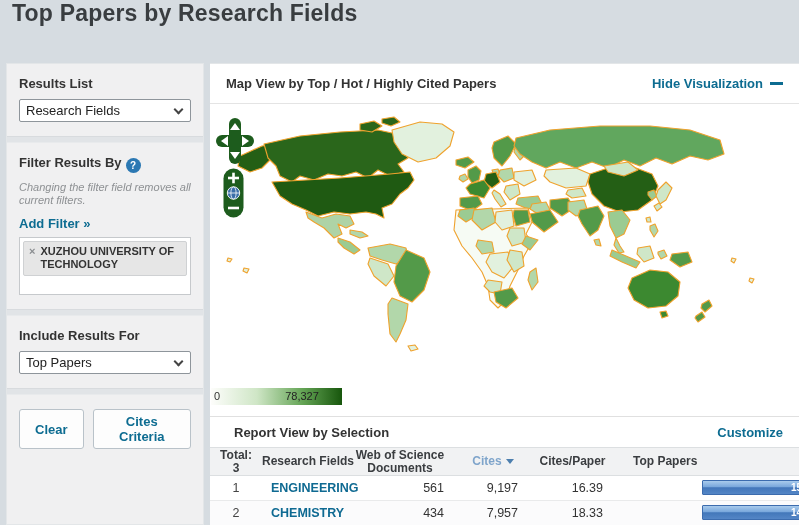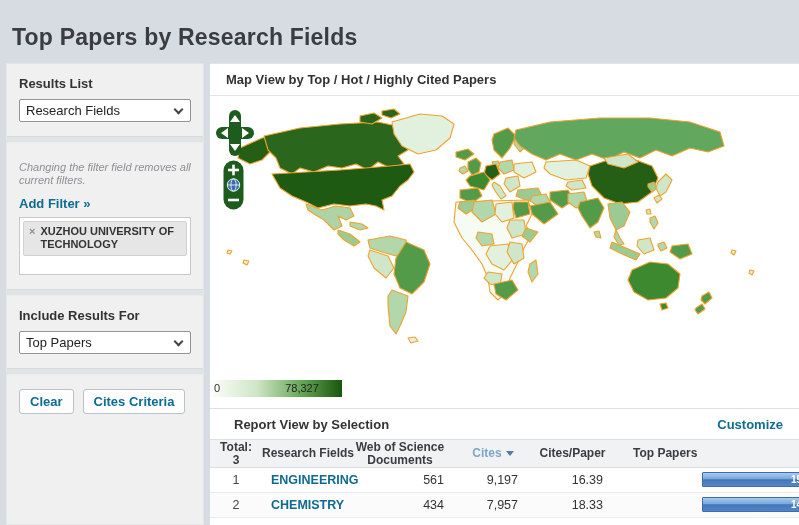--- a/index.html
+++ b/index.html
@@ -4,21 +4,21 @@
 <style>
   * { margin:0; padding:0; box-sizing:border-box; }
   html,body { width:799px; height:525px; overflow:hidden; }
   body {
     background:#d6dce1;
     font-family:"Liberation Sans", sans-serif;
     color:#3c3f42;
     position:relative;
   }
   .page-title {
-    position:absolute; left:12px; top:24px;
+    position:absolute; left:12px; top:0;
     font-size:23px; font-weight:bold; color:#393d40; letter-spacing:.2px;
   }
   
   .sidebar {
     position:absolute; left:6px; top:63px; width:198px; bottom:0;
     background:#f0f0f1; border:1px solid #e3e6e8;
   }
   .sb-section { padding:12px 12px 14px 12px; }
   .sb-divider { height:7px; background:#e1e4e7; border-top:1px solid #d8dbde; border-bottom:1px solid #e8eaec; }
   .sb-label { font-size:13px; font-weight:bold; color:#333; margin-bottom:8px; }
@@ -45,29 +45,29 @@
   .filter-tag {
     background:#e6e6e6; border:1px solid #cfd1d3; border-radius:2px;
     font-size:11px; font-weight:bold; color:#333; padding:3px 5px 4px 5px;
     display:flex; line-height:13px;
   }
   .filter-tag .x { color:#8a8d90; margin-right:5px; cursor:pointer; font-weight:bold; }
   .sb-buttons { padding:14px 12px; display:flex; gap:9px; }
   .sb-btn {
     background:#fdfdfd; border:1px solid #b9c2c9; border-radius:3px;
     font-family:"Liberation Sans",sans-serif;
-    font-size:13px; font-weight:bold; color:#0d6c91; padding:4px 10px; cursor:pointer;
+    font-size:13px; font-weight:bold; color:#0d6c91; padding:4px 15px; cursor:pointer;
   }
   
   .main {
     position:absolute; left:210px; top:63px; right:0; bottom:0;
     background:#fff; border-top:1px solid #e3e6e8;
   }
   .viz-header {
-    height:32px; display:flex; align-items:center; justify-content:space-between;
+    height:40px; display:flex; align-items:center; justify-content:space-between;
     padding:0 16px; border-bottom:1px solid #e4e4e4;gap:9px;
   }
   .viz-title { font-size:13px; font-weight:bold; color:#333; }
   .teal-link { font-size:13px; font-weight:bold; color:#0d6c91; cursor:pointer; display:flex; align-items:center; gap:7px; }
   .dash-ic { width:13px; height:3px; background:#0d6c91; display:inline-block; }
   .map-area { position:relative; height:313px; border-bottom:1px solid #e0e0e0; overflow:hidden; }
   .map-svg { position:absolute; left:0; top:6px; }
   .pan-ctl { position:absolute; left:6px; top:14px; cursor:pointer; }
   .zoom-ctl { position:absolute; left:13px; top:64px; cursor:pointer; }
   .legend { position:absolute; left:1px; bottom:11px; width:131px; height:17px;
@@ -111,20 +111,23 @@
 <div class="sidebar">
   <div class="sb-section">
     <div class="sb-label">Results List</div>
     <div class="sb-select">
       <span>Research Fields</span>
       <span class="chev"></span>
     </div>
   </div>
   <div class="sb-divider"></div>
   <div class="sb-section">
+    <div class="sb-label">
+      <span>Filter Results By</span><span class="help-badge">?</span>
+    </div>
     <div class="sb-note">Changing the filter field removes all current filters.</div>
     <a class="sb-link">Add Filter »</a>
     <div class="filter-box">
       <div class="filter-tag">
         <span class="x">×</span>
         <span>XUZHOU UNIVERSITY OF TECHNOLOGY</span>
       </div>
     </div>
   </div>
   <div class="sb-divider"></div>
@@ -139,20 +142,24 @@
   <div class="sb-buttons">
     <button class="sb-btn">Clear</button>
     <button class="sb-btn">Cites Criteria</button>
   </div>
 </div>
 
 <div class="main">
 
   <div class="viz-header">
     <div class="viz-title">Map View by Top / Hot / Highly Cited Papers</div>
+    <div class="teal-link">
+      <span>Hide Visualization</span>
+      <span class="dash-ic"></span>
+    </div>
   </div>
 
   <div class="map-area">
 
     <svg class="map-svg" width="580" height="300" viewBox="0 0 580 300">
       <g stroke="#efa22d" stroke-width="1.1" stroke-linejoin="round">
 
         <path d="M30,46 L52,36 70,34 78,42 74,52 60,50 52,58 40,62 28,56 Z" fill="#245f15"></path>
         <path d="M54,34 L90,26 130,22 168,20 196,26 204,36 192,40 198,48 188,54 194,62 180,66 168,60 158,68 146,62 132,66 118,64 104,70 90,66 82,72 70,66 66,56 58,48 Z" fill="#2a661b"></path>
         <path d="M150,14 l14,-3 8,5 -10,6 -12,-2 Z" fill="#2a661b"></path>

